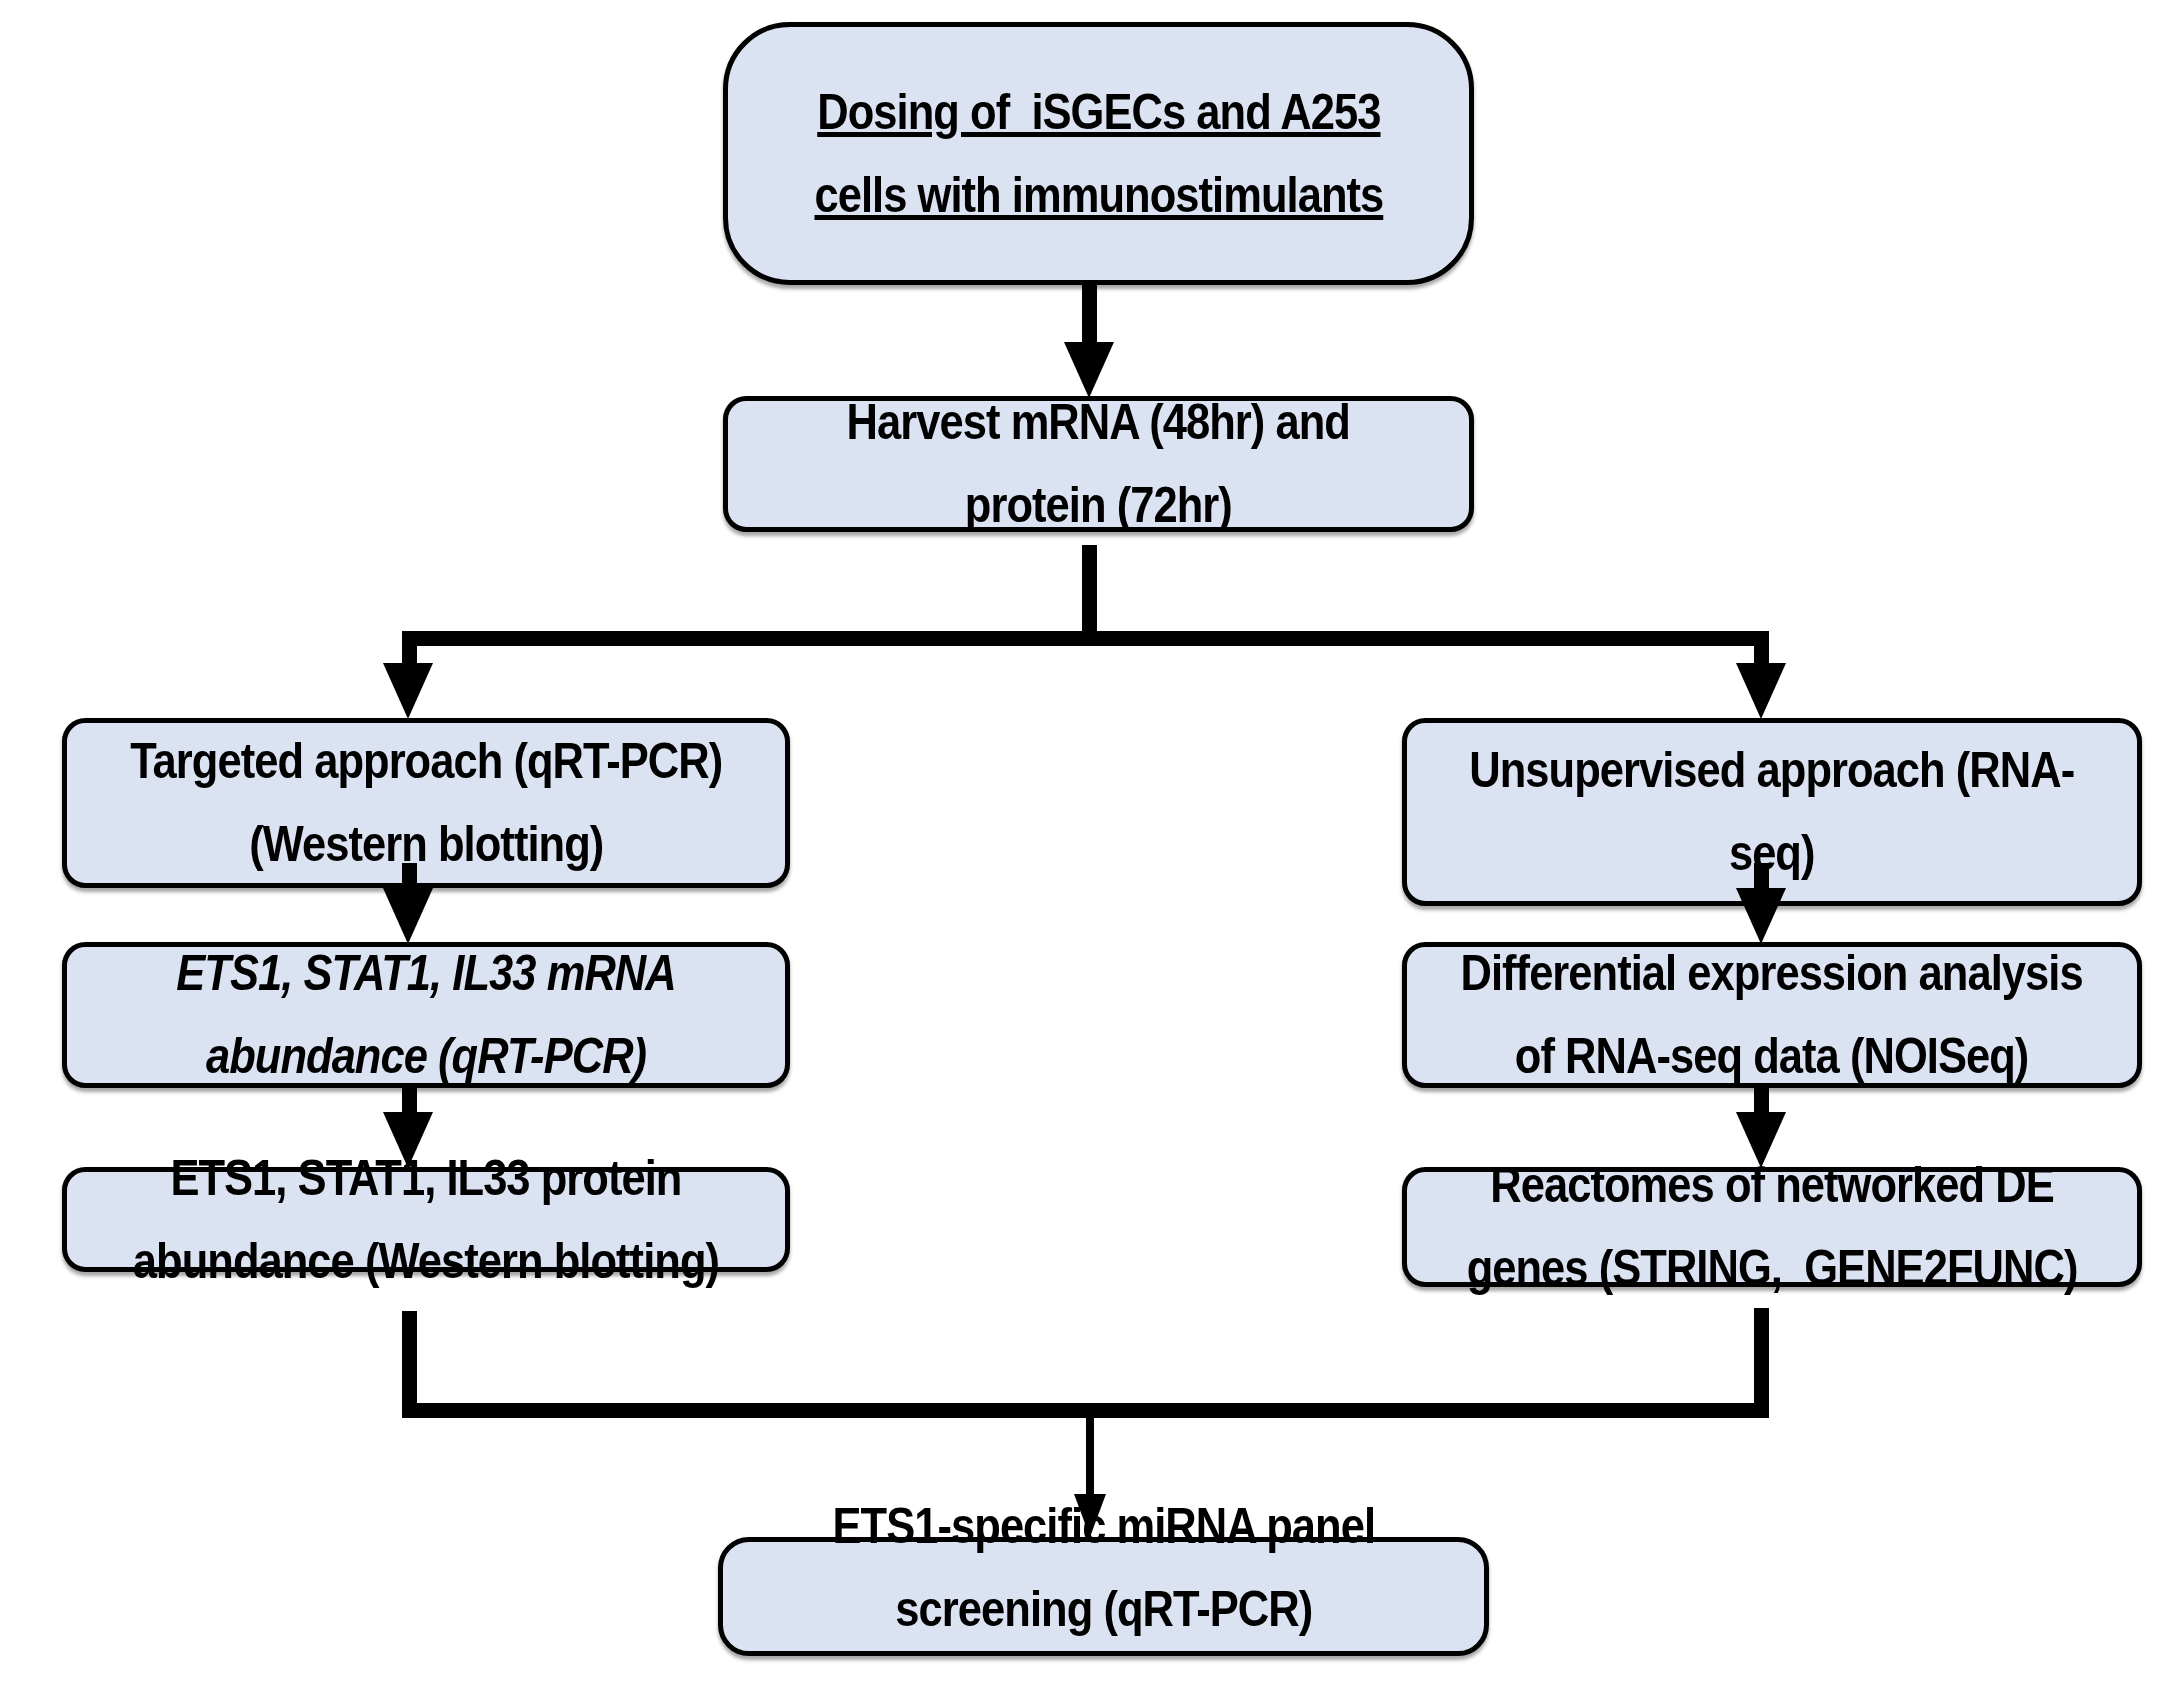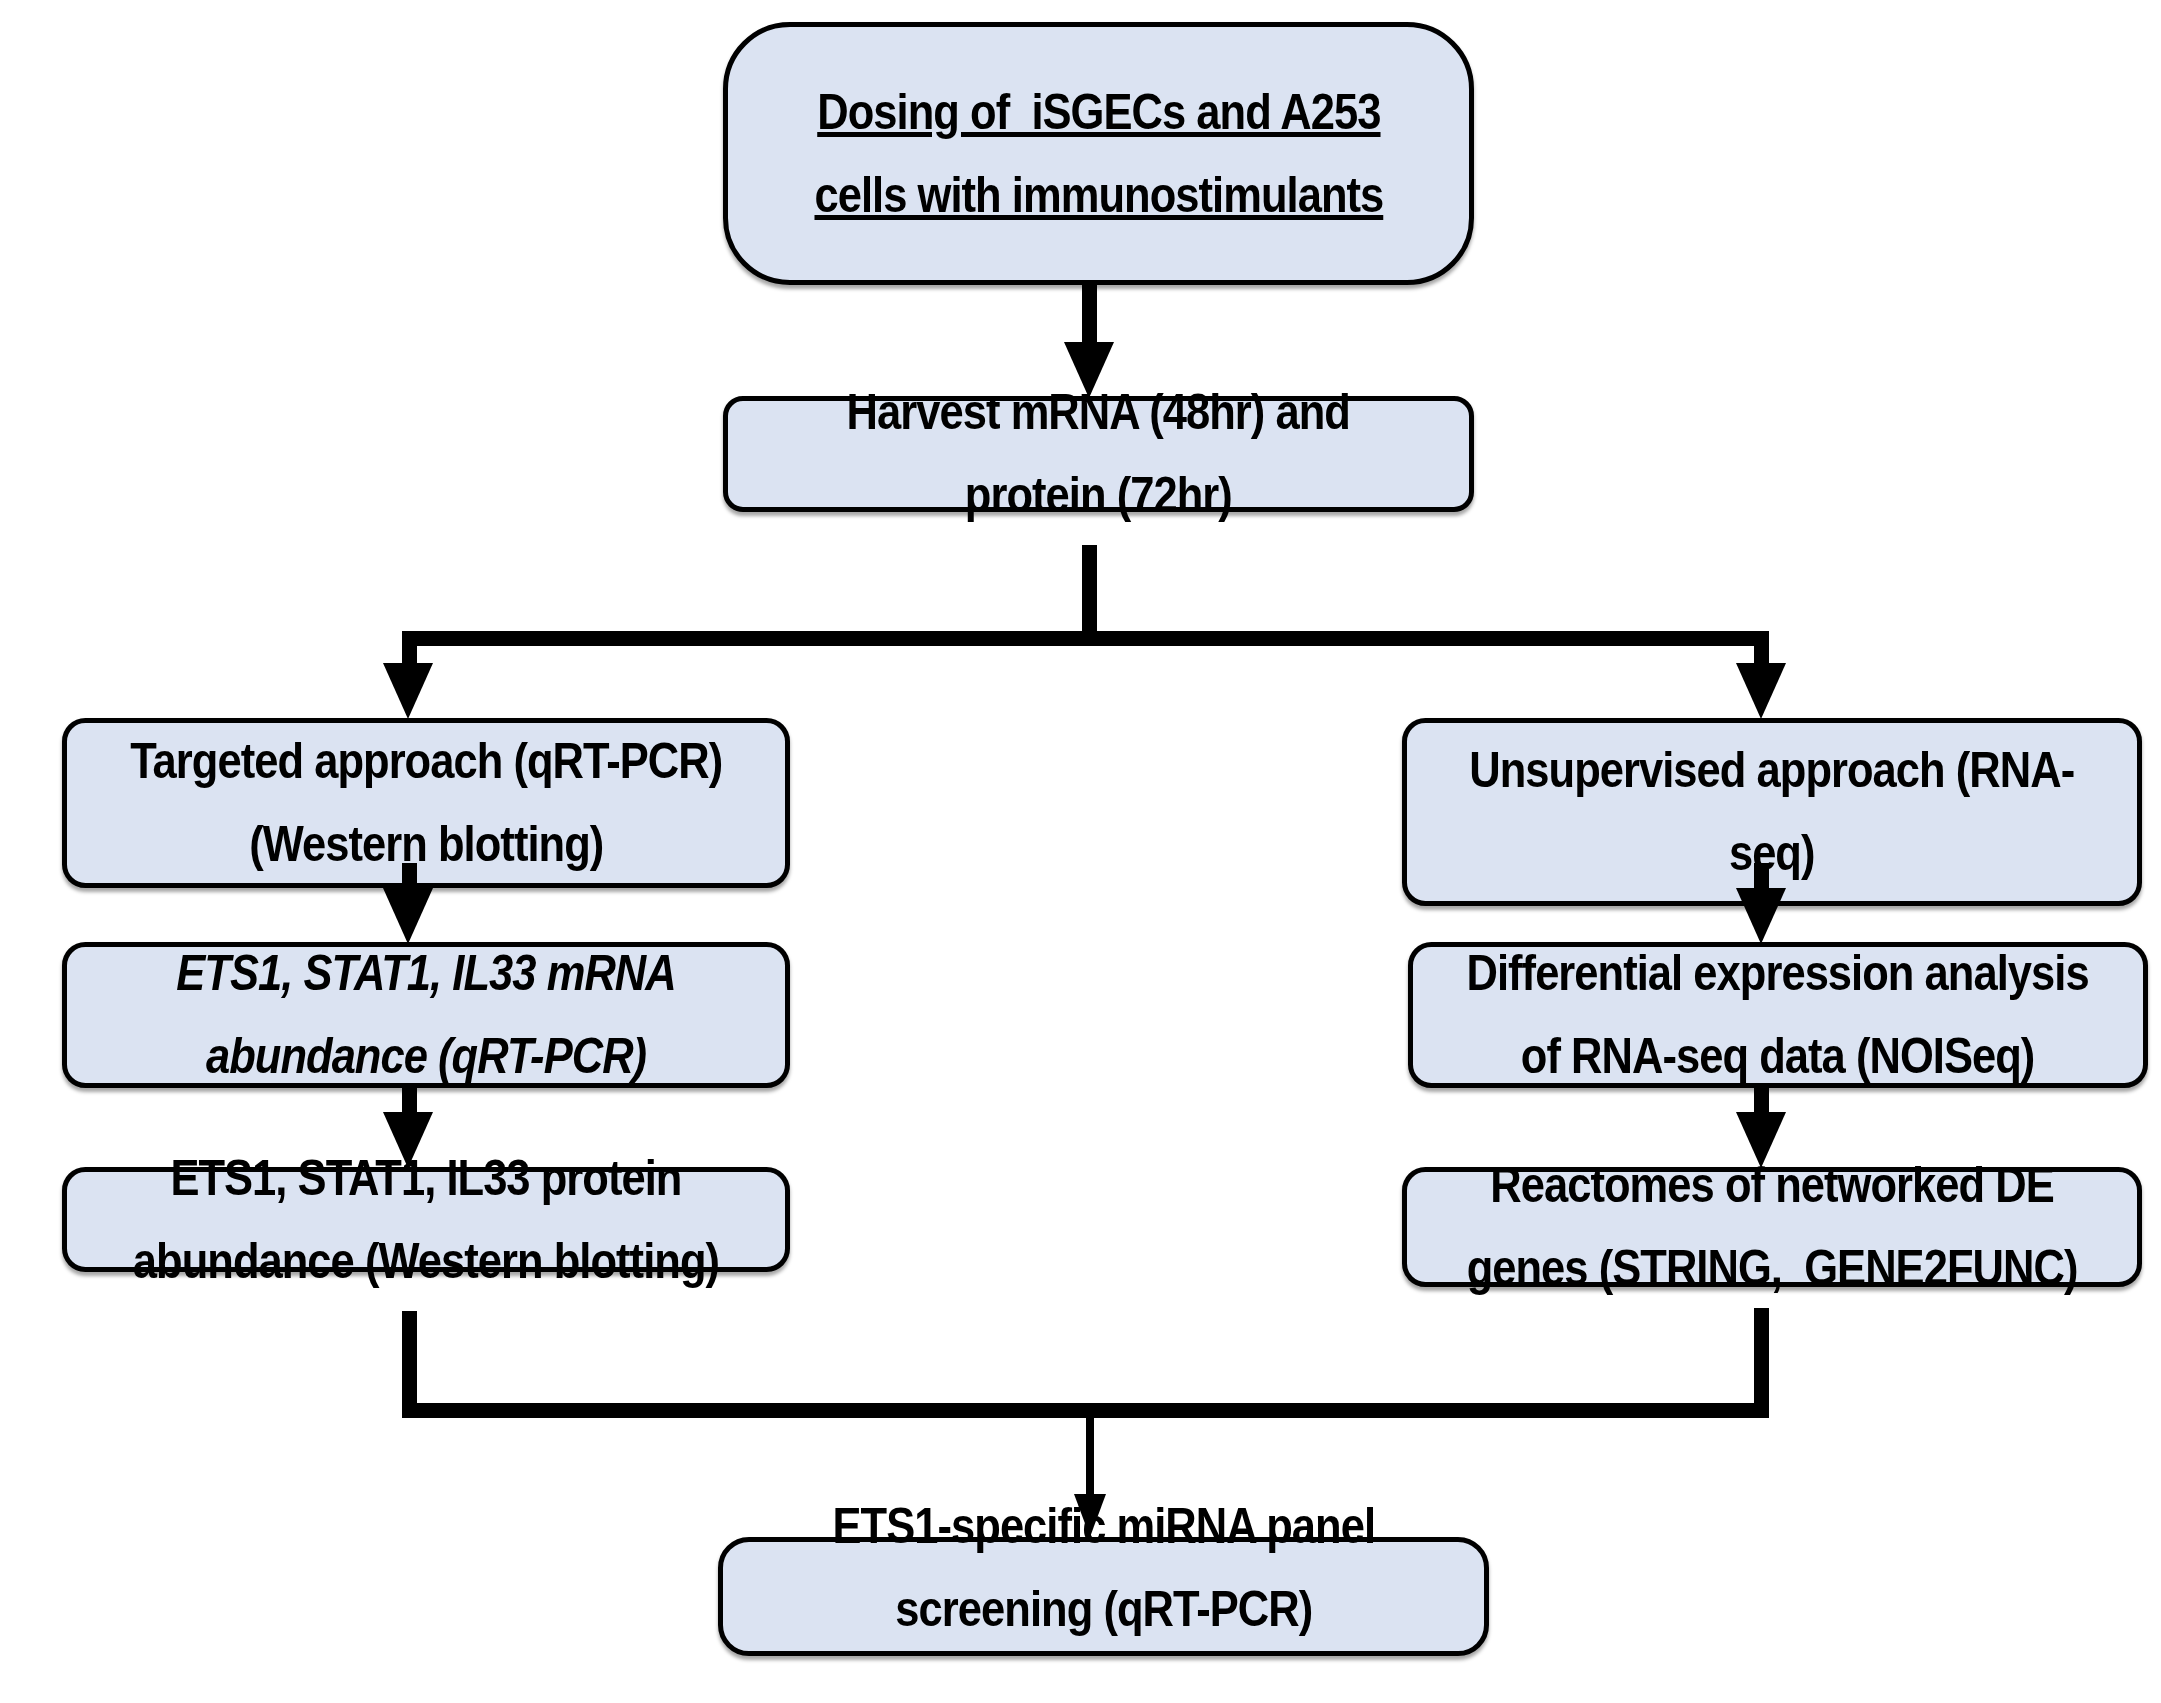--- a/index.html
+++ b/index.html
@@ -60,21 +60,21 @@
 
 <div style="position:absolute; inset:0;">
 
   <div class="node big-radius" style="left:723px; top:22px; width:751px; height:263px;text-decoration:underline;">
     <div class="lines">
       <div class="line">Dosing of  iSGECs and A253</div>
       <div class="line">cells with immunostimulants</div>
     </div>
   </div>
 
-  <div class="node" style="left:723px; top:396px; width:751px; height:116px;border-radius:20px;">
+  <div class="node" style="left:723px; top:396px; width:751px; height:136px;">
     <div class="lines">
       <div class="line">Harvest mRNA (48hr) and</div>
       <div class="line">protein (72hr)</div>
     </div>
   </div>
 
   <div class="node" style="left:62px; top:718px; width:728px; height:170px;">
     <div class="lines">
       <div class="line">Targeted approach (qRT-PCR)</div>
       <div class="line">(Western blotting)</div>
@@ -95,21 +95,21 @@
     </div>
   </div>
 
   <div class="node" style="left:1402px; top:718px; width:740px; height:188px;">
     <div class="lines">
       <div class="line">Unsupervised approach (RNA-</div>
       <div class="line">seq)</div>
     </div>
   </div>
 
-  <div class="node" style="left:1402px; top:942px; width:740px; height:146px;margin-left:6px;">
+  <div class="node" style="left:1402px; top:942px; width:740px; height:146px;">
     <div class="lines">
       <div class="line">Differential expression analysis</div>
       <div class="line">of RNA-seq data (NOISeq)</div>
     </div>
   </div>
 
   <div class="node" style="left:1402px; top:1167px; width:740px; height:120px;">
     <div class="lines">
       <div class="line">Reactomes of networked DE</div>
       <div class="line">genes (STRING,  GENE2FUNC)</div>

